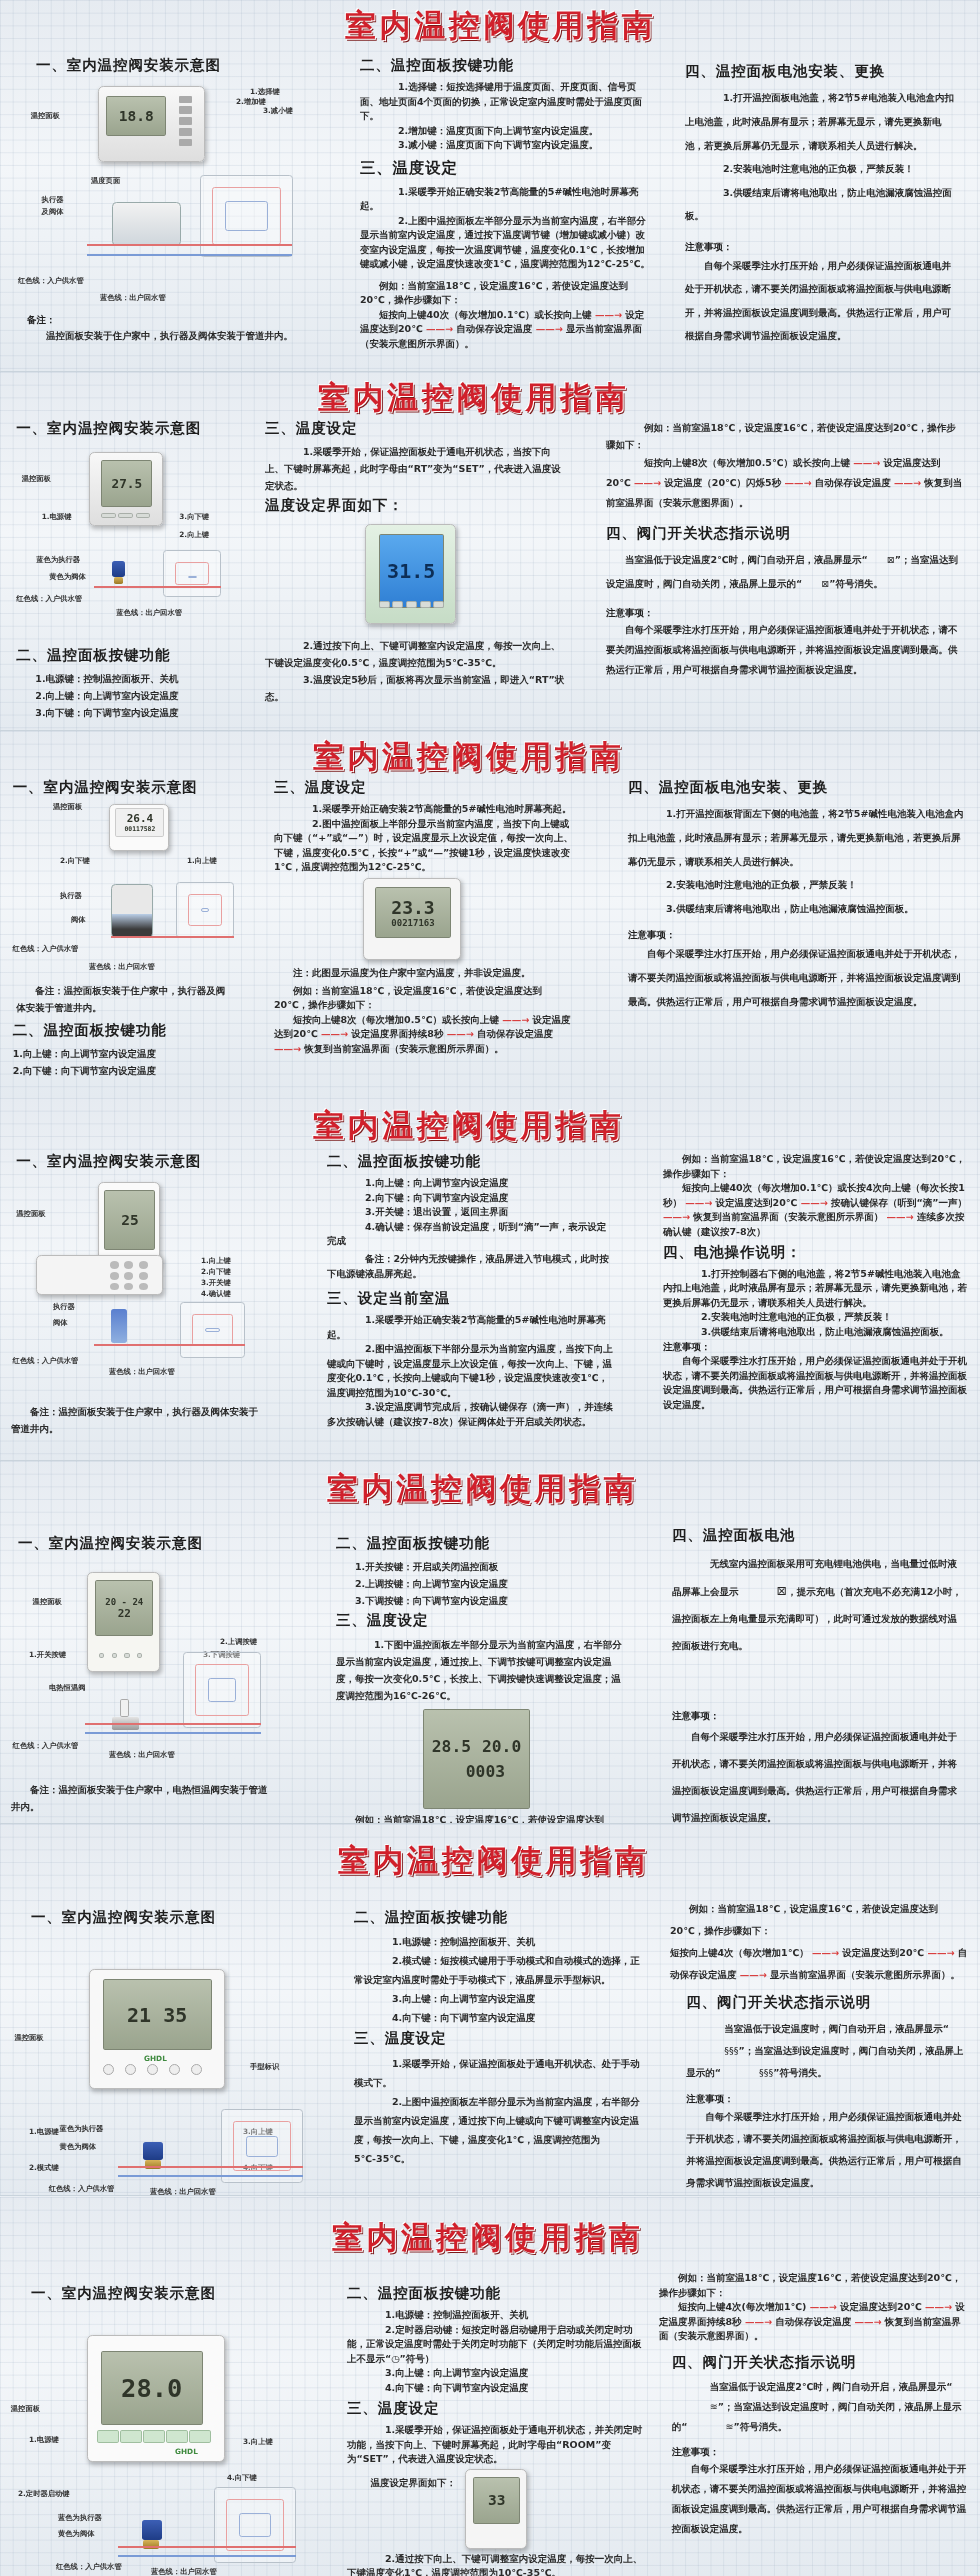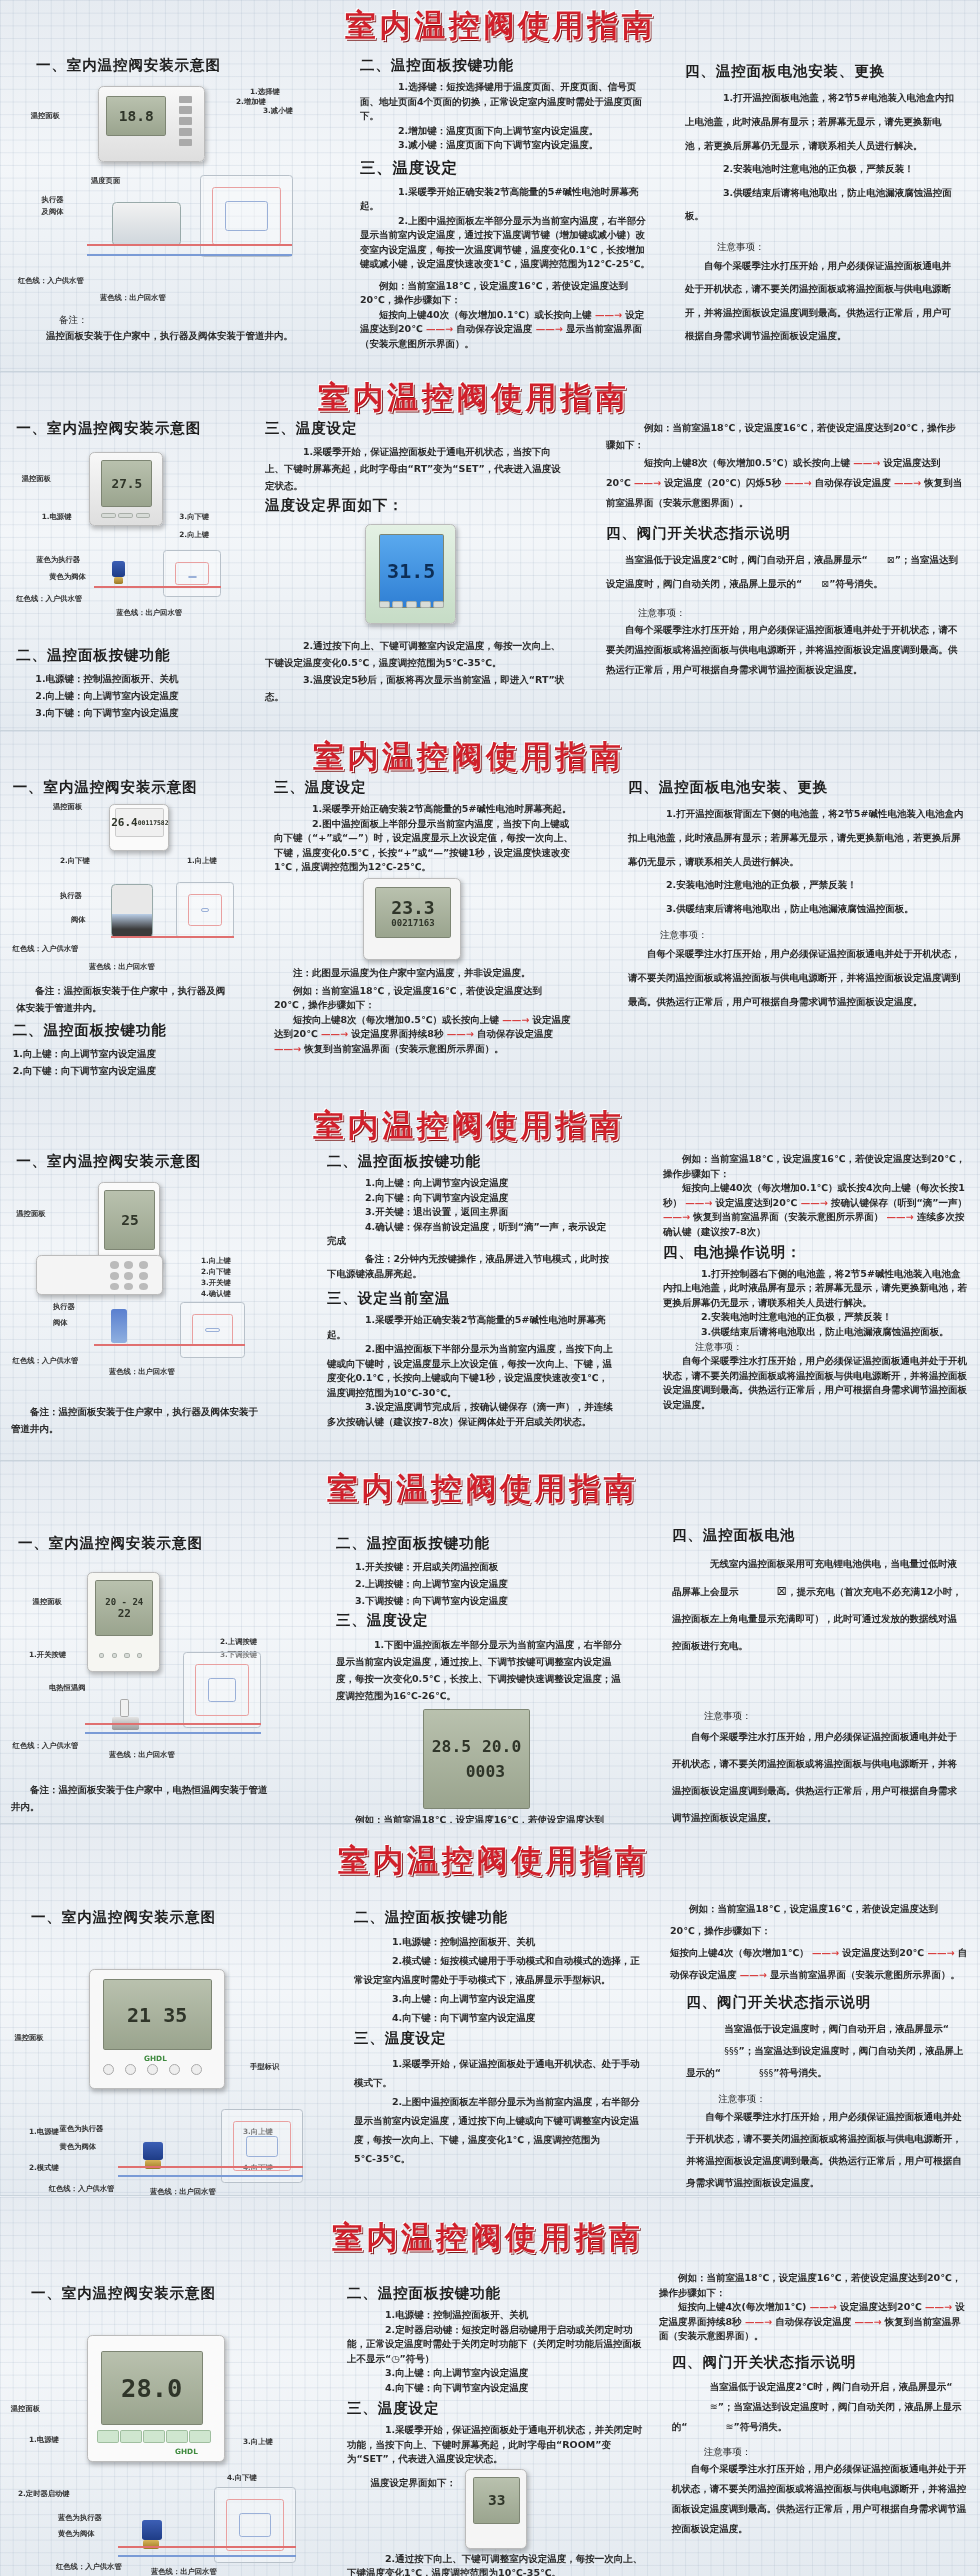--- a/index.html
+++ b/index.html
@@ -23,21 +23,21 @@
   }
   .col { position: absolute; }
   .h1 { font-weight: bold; font-size: 14.5px; letter-spacing: 0.9px; margin-bottom: 5.4px; white-space: nowrap; }
   .h1.lg { font-size: 15.4px; }
   .p { font-size: 9.5px; line-height: 17px; font-weight: bold; color: #2a2a2a; }
   .p.ind { text-indent: 2em; }
   .p.ind4 { text-indent: 4em; }
   .p.tight { line-height: 14.5px; }
   .p.loose { line-height: 23.6px; }
   .arrow { color: #d83a3a; font-weight: bold; }
-  .note { font-size: 9.5px; font-weight: normal; margin-top: 7.3px; padding-left: 32px; }
+  .note { font-size: 9.5px; font-weight: bold; margin-top: 7.3px; }
 
   
   .diagram { position: absolute; }
   .lbl { position: absolute; font-size: 7.3px; font-weight: bold; color: #333; white-space: nowrap; }
   .device {
     position: absolute; background: linear-gradient(180deg,#f8f8f8,#dedede);
     border: 0.9px solid #bbb; border-radius: 5.4px; box-shadow: 1.8px 2.7px 4.5px rgba(0,0,0,0.25);
   }
   .lcd {
     position: absolute; background: linear-gradient(180deg,#b9c1ae,#9aa48e);
@@ -213,21 +213,21 @@
   </section>
 
   <section class="panel" style="top:731px;height:368px;">
     <div class="title" style="left:313px;top:5.4px;">室内温控阀使用指南</div>
 
     <div class="col" style="left:12.7px;top:47px;width:236px;">
       <div class="h1">一、室内温控阀安装示意图</div>
     </div>
     <div class="diagram" style="left:9px;top:71px;width:236px;height:172px;">
       <div class="device" style="left:100px;top:1.8px;width:60px;height:47px;background:#fafafa;">
-        <div class="lcd" style="left:5.4px;top:3.6px;width:49px;height:29px;font-size:11px;flex-direction:row;background:#f0f0f0;border-color:#ccc;">
+        <div class="lcd" style="left:5.4px;top:3.6px;width:49px;height:29px;font-size:11px;flex-direction:column;background:#f0f0f0;border-color:#ccc;">
           <span>26.4</span>
           <span style="font-size:6.4px;">00117582</span>
         </div>
       </div>
       <div class="lbl" style="left:44px;top:0;">温控面板</div>
       <div class="lbl" style="left:51px;top:54px;">2.向下键</div>
       <div class="lbl" style="left:178px;top:54px;">1.向上键</div>
       <div class="actuator-box" style="left:102px;top:82px;width:42px;height:54px;background:linear-gradient(180deg,#e8e8e8 0%,#e8e8e8 55%,#b9cde6 56%,#3b3b3b 85%);"></div>
       <div class="lbl" style="left:51px;top:89px;">执行器</div>
       <div class="lbl" style="left:62px;top:113px;">阀体</div>
@@ -372,21 +372,21 @@
         <div class="btnrow" style="left:11px;top:80px;gap:7.3px;">
           <span style="width:5.4px;height:5.4px;"></span>
           <span style="width:5.4px;height:5.4px;"></span>
           <span style="width:5.4px;height:5.4px;"></span>
           <span style="width:5.4px;height:5.4px;"></span>
         </div>
       </div>
       <div class="lbl" style="left:23.6px;top:25.4px;">温控面板</div>
       <div class="lbl" style="left:20px;top:78px;">1.开关按键</div>
       <div class="lbl" style="left:211px;top:65px;">2.上调按键</div>
-      <div class="lbl" style="left:211px;top:78px;text-align:right;">3.下调按键</div>
+      <div class="lbl" style="left:194px;top:78px;text-align:right;">3.下调按键</div>
       <div class="lbl" style="left:40px;top:111px;">电热恒温阀</div>
       <div style="position:absolute;left:111px;top:127px;width:9px;height:18px;background:#f1f1f1;border:0.9px solid #aaa;border-radius:1.8px;"></div>
       <div class="valve-body" style="left:103px;top:145px;width:27px;height:12.7px;background:linear-gradient(180deg,#e4e4e4,#999);"></div>
       <div class="loop" style="left:174px;top:80px;width:78px;height:76px;"></div>
       <div class="pipe-red" style="left:76px;top:151px;width:176px;"></div>
       <div class="pipe-blue" style="left:76px;top:160px;width:176px;"></div>
       <div class="lbl" style="left:3.6px;top:169px;">红色线：入户供水管</div>
       <div class="lbl" style="left:100px;top:178px;">蓝色线：出户回水管</div>
     </div>
     <div class="col" style="left:11px;top:320px;width:263px;">

